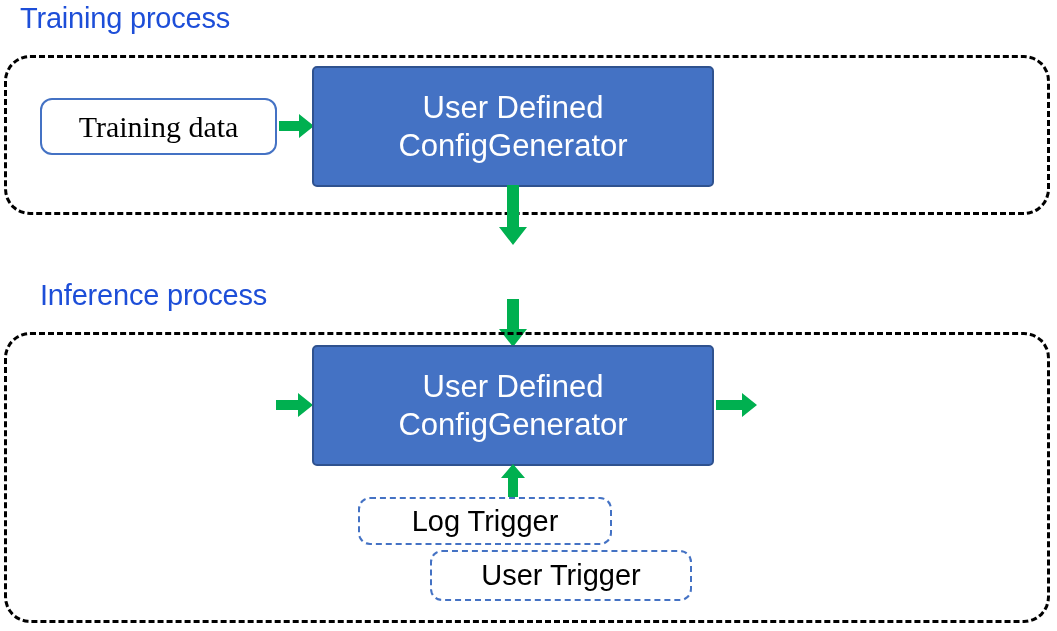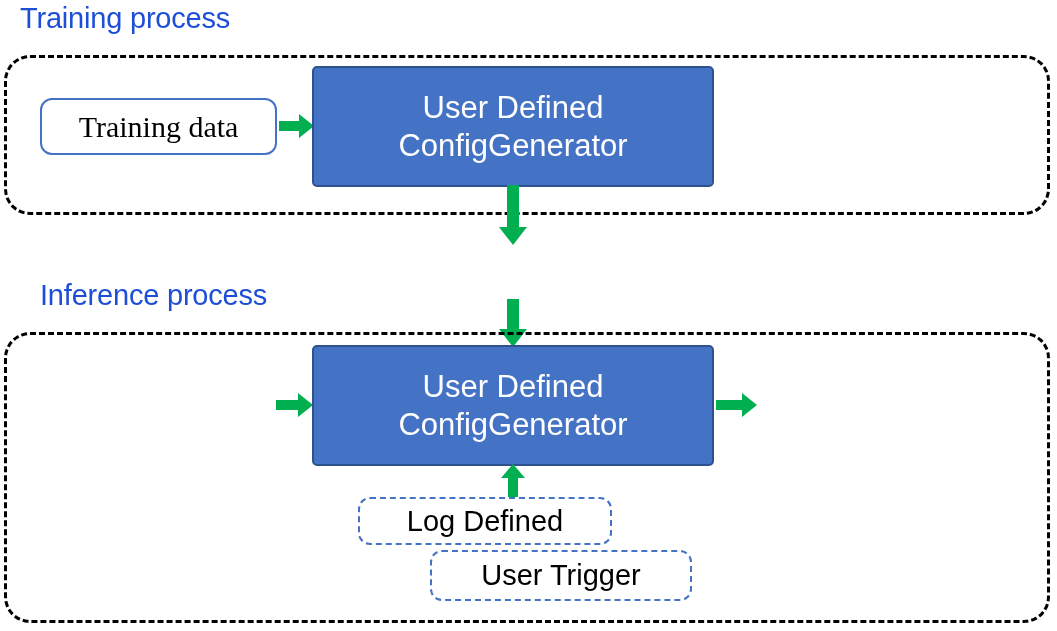--- a/index.html
+++ b/index.html
@@ -155,20 +155,20 @@
   </div>
 
 
   <div class="arrow" style="left:498px; top:464px; width:30px; height:40px;">
     <svg width="30" height="40" viewBox="0 0 30 40">
       <path d="M15 0 L27 14 L20 14 L20 40 L10 40 L10 14 L3 14 Z" fill="#00B050"></path>
     </svg>
   </div>
 
   <div class="node-trigger" style="left:358px; top:497px; width:254px; height:48px; z-index:2;">
-    <span>Log Defined</span>
+    <span>Log Trigger</span>
   </div>
 
   <div class="node-trigger" style="left:430px; top:550px; width:262px; height:51px; z-index:3;">
     <span>User Trigger</span>
   </div>
 
 </div>
 
 </body></html>

